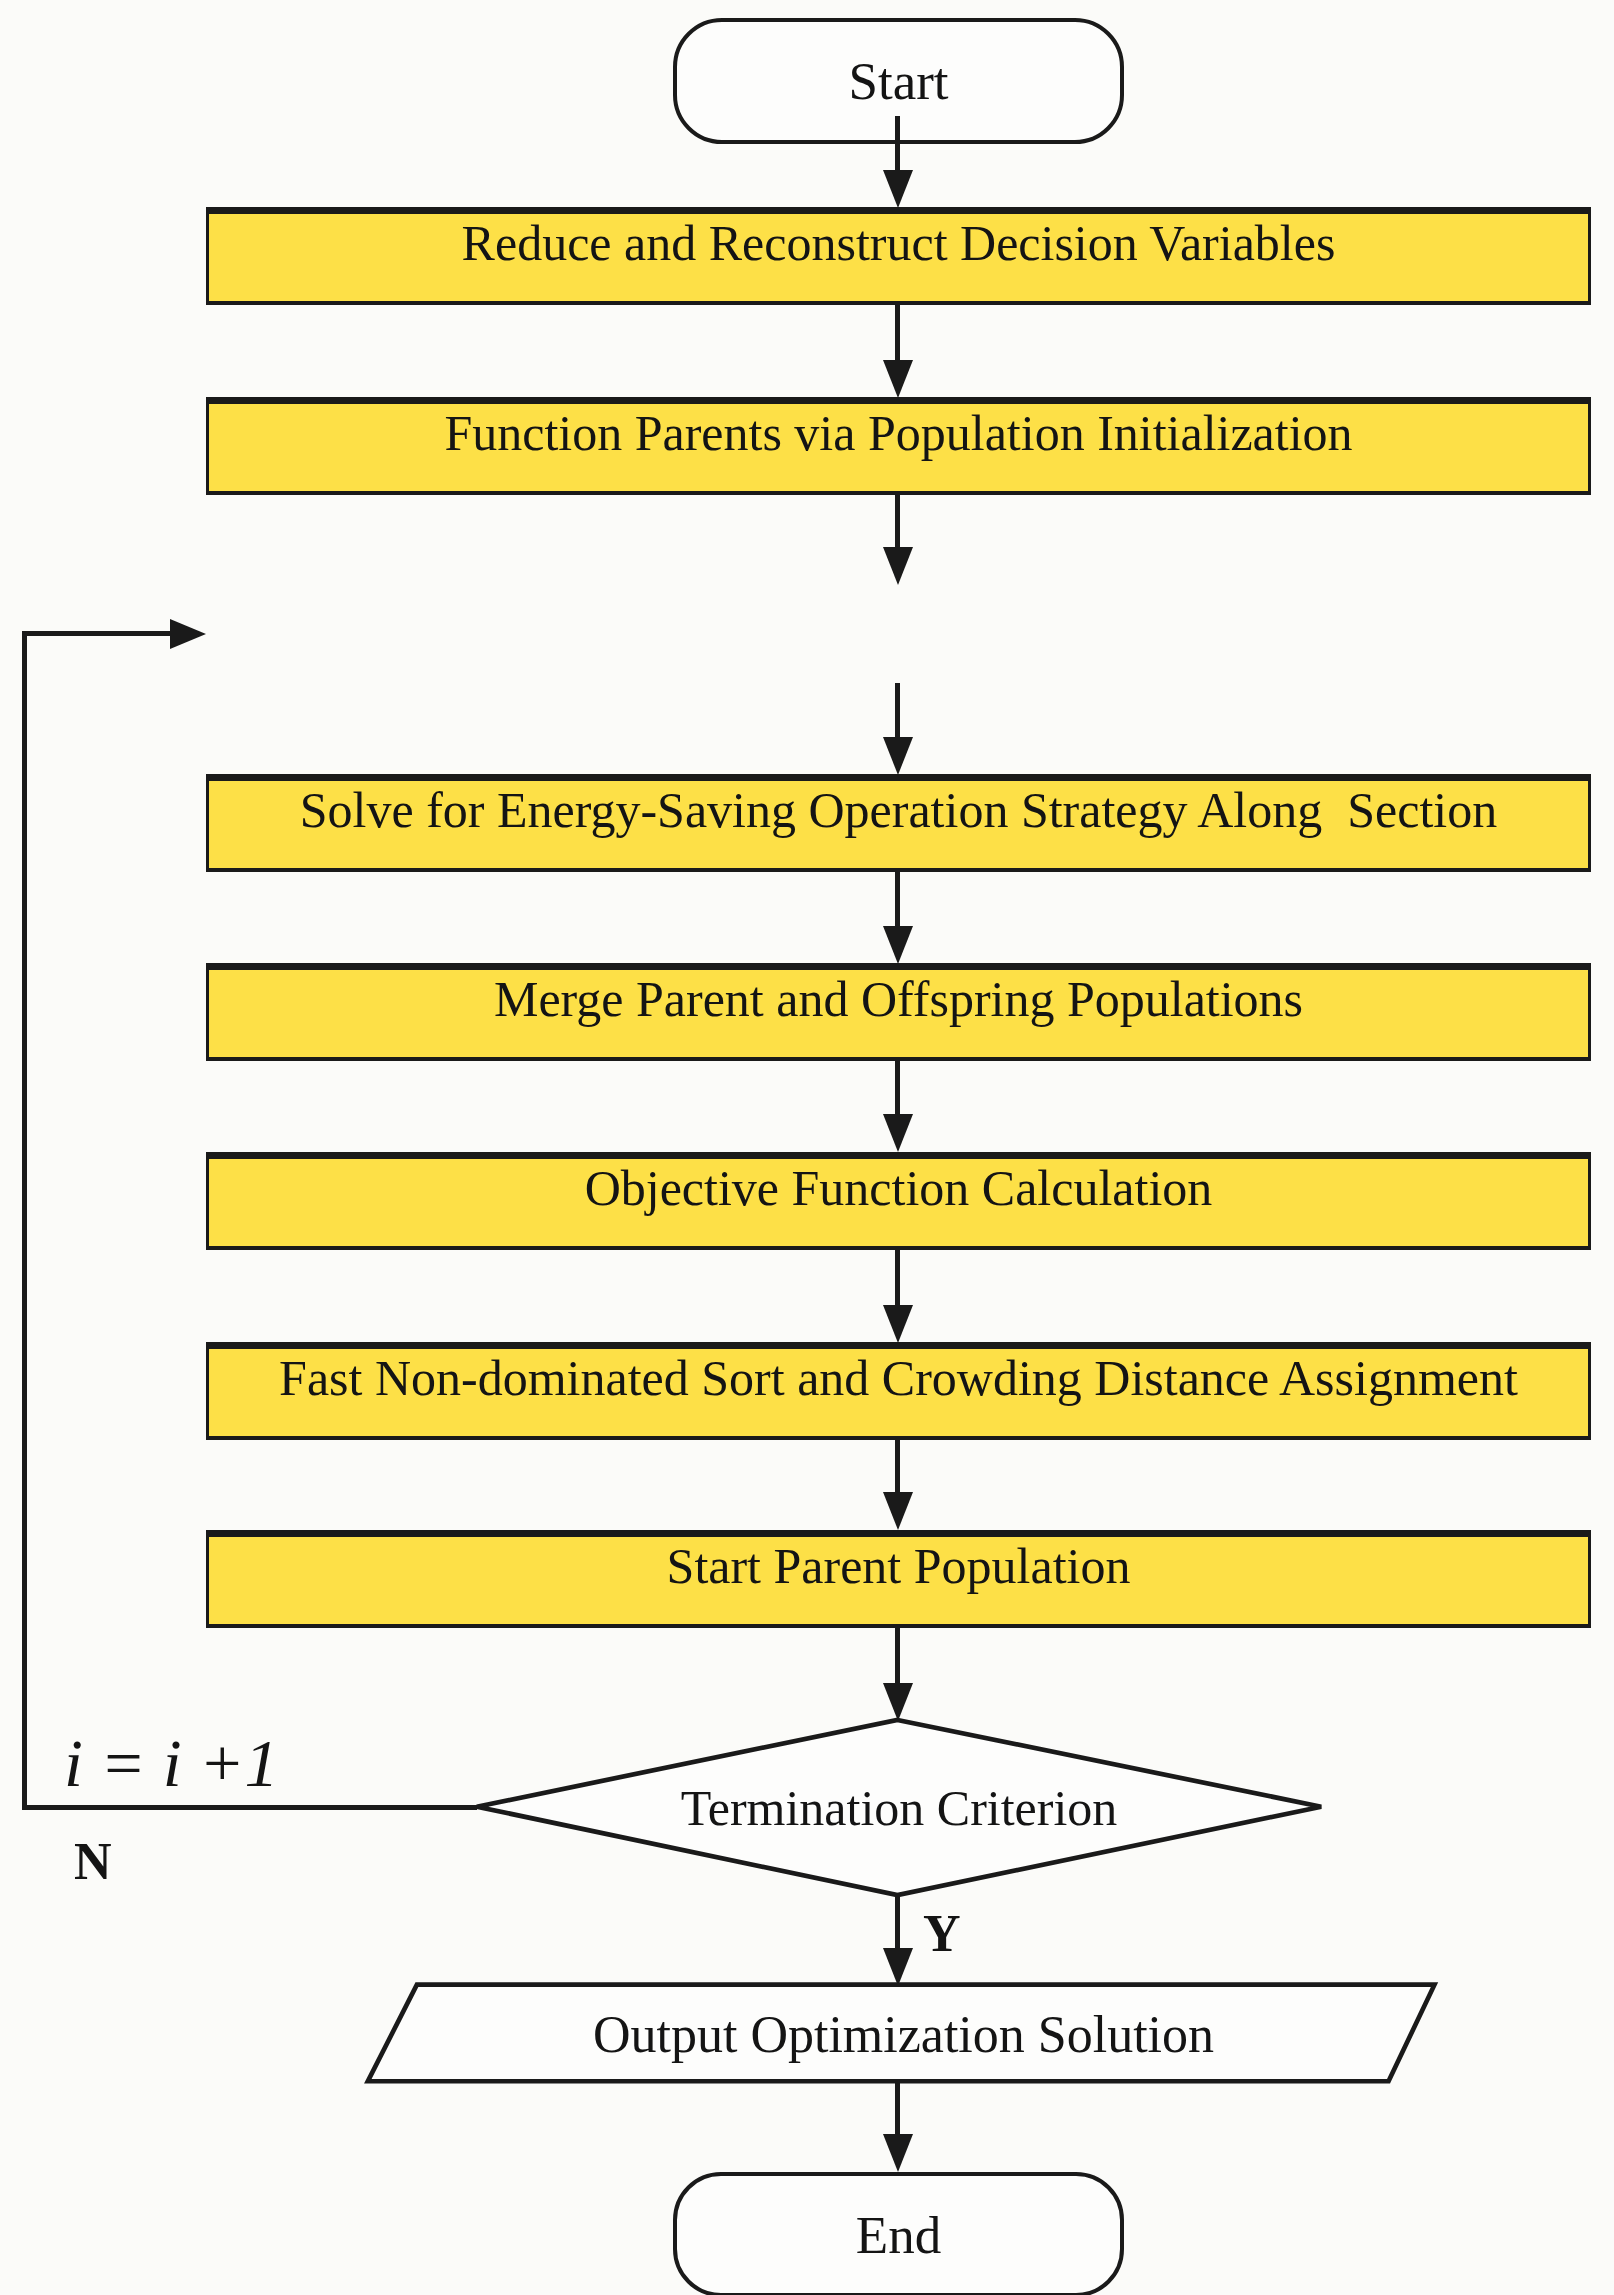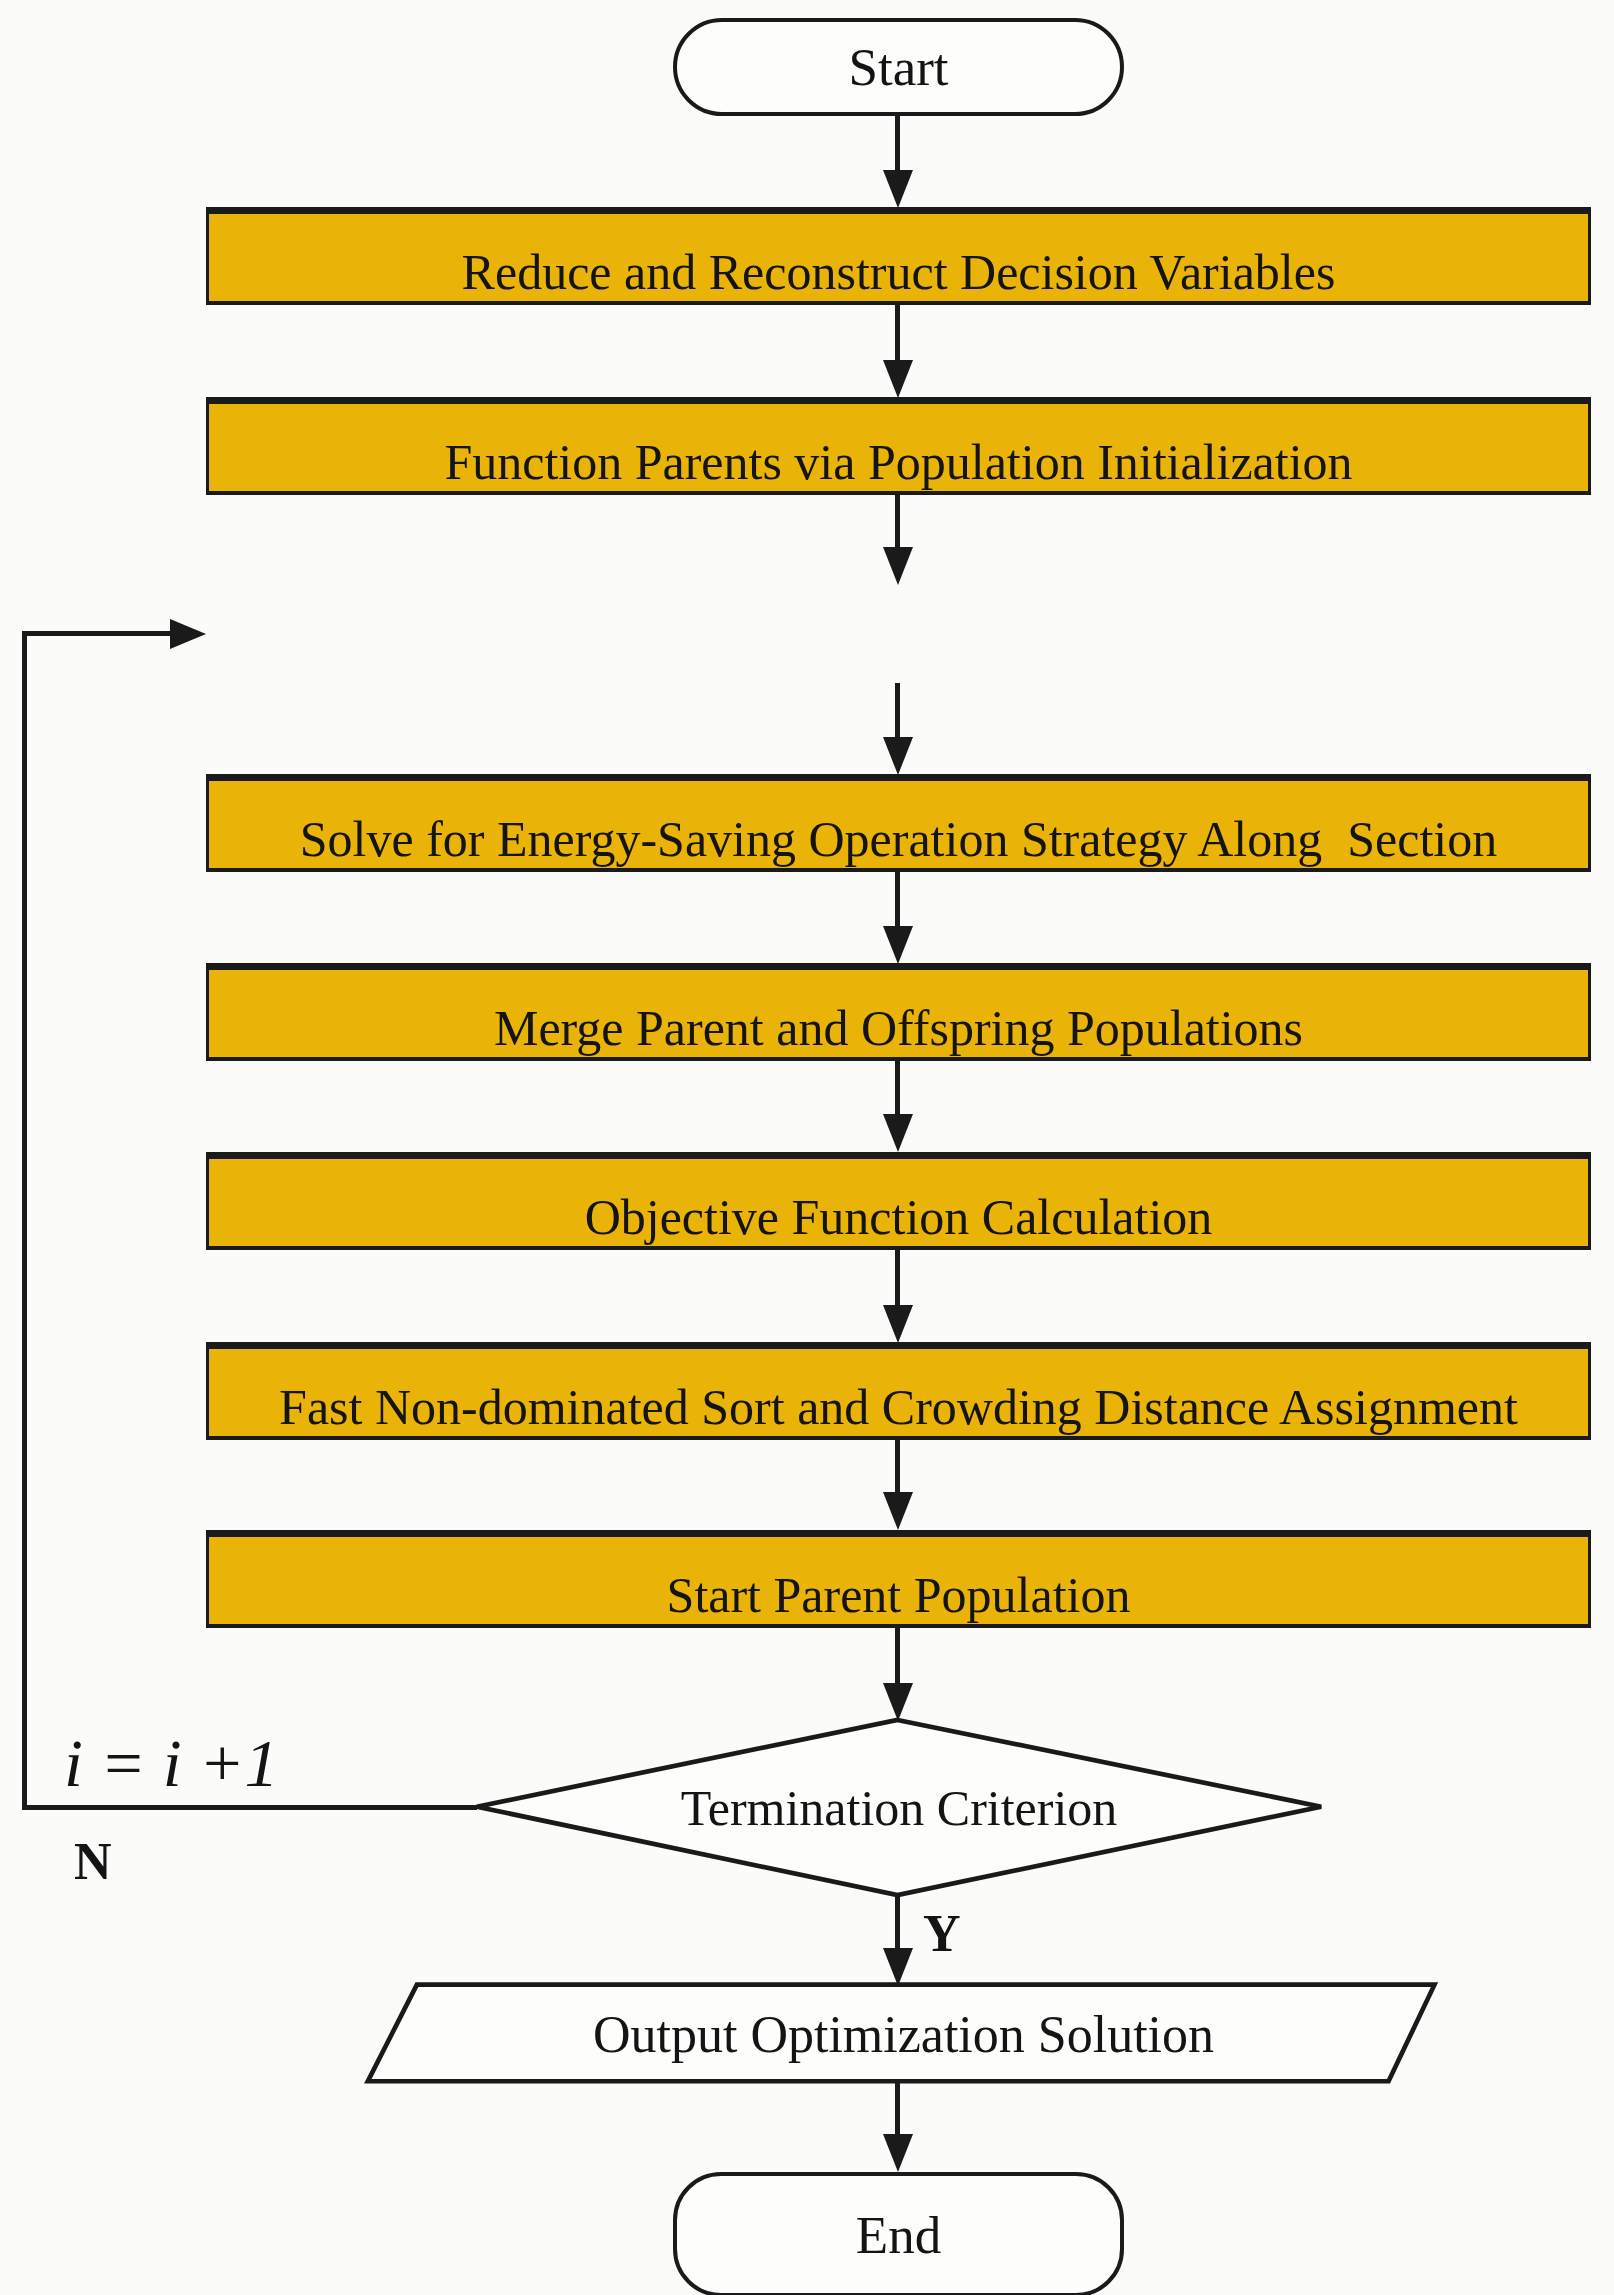--- a/index.html
+++ b/index.html
@@ -8,36 +8,36 @@
     width:1615px;height:2295px;
     background:#fbfbf9;
     font-family:"Liberation Serif","DejaVu Serif",serif;
     color:#141414;
     overflow:hidden;
   }
   
   .terminator{
     position:absolute;
     box-sizing:border-box;
-    width:451px;height:98px;
+    width:451px;height:126px;
     border:4.7px solid #1a1a1a;
     border-radius:49px;
     background:#fdfdfc;
     display:flex;align-items:center;justify-content:center;
     font-size:53px;
   }
   .pbox{
     position:absolute;
     box-sizing:border-box;
     left:206px;width:1385px;height:98px;
     border:3.9px solid #1a1a1a;
     border-top-width:7px;
     border-bottom-width:4.7px;
-    background:#eab308;
-    display:flex;align-items:flex-end;justify-content:center;
+    background:#fde047;
+    display:flex;align-items:flex-start;justify-content:center;
     text-align:center;
     font-size:50px;
     white-space:pre-wrap;
   }
   .svg-node{position:absolute;}
   .svg-node svg{display:block;}
   .overlay-label{
     position:absolute;
     display:flex;align-items:center;justify-content:center;
     text-align:right;

